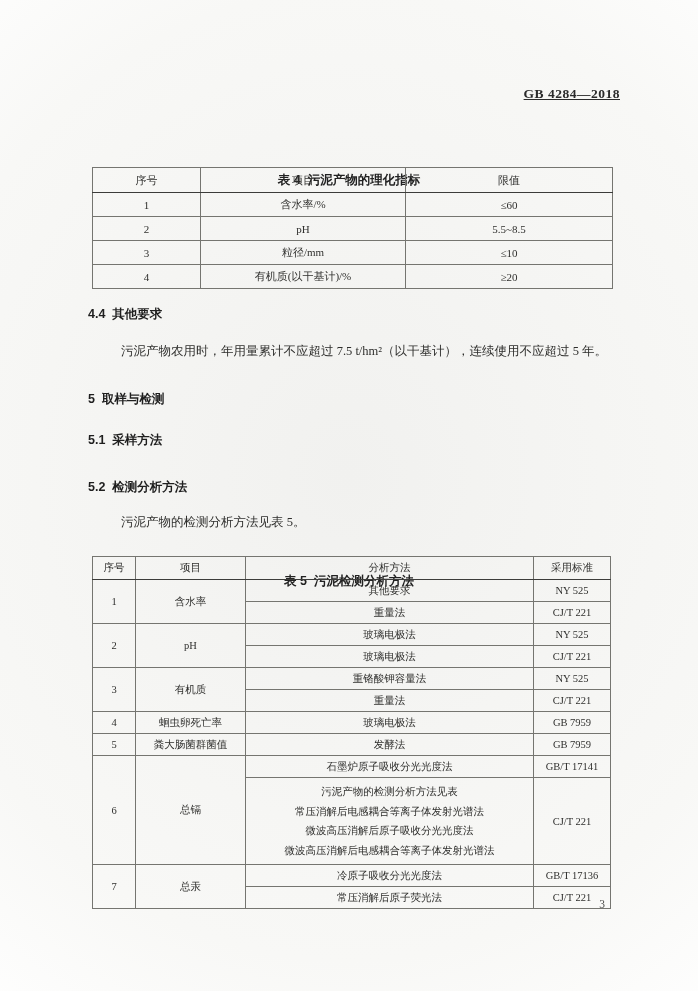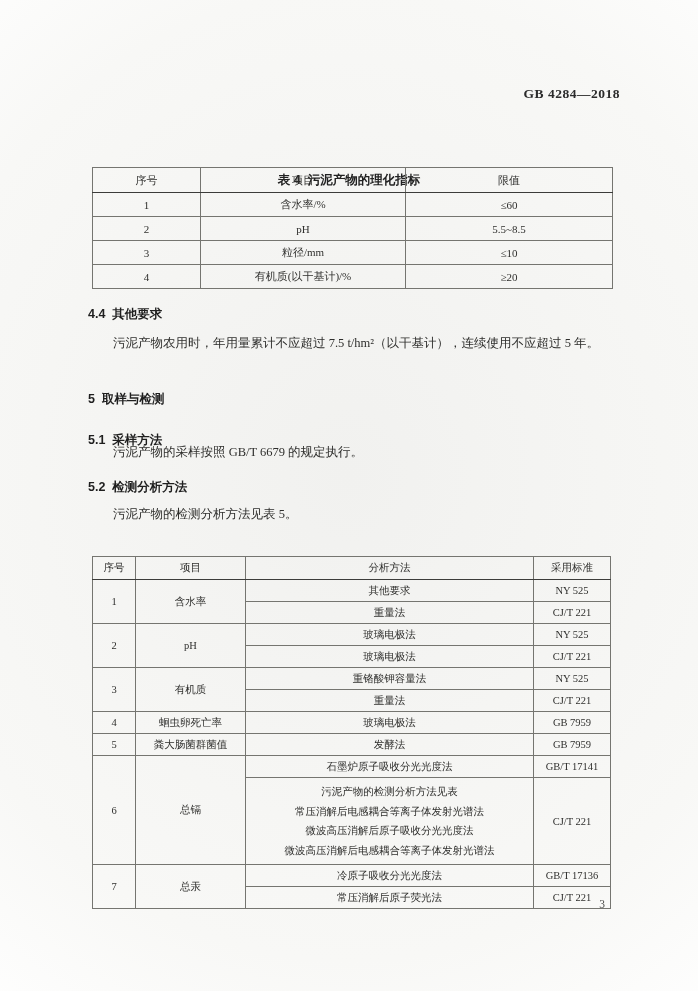--- a/index.html
+++ b/index.html
@@ -18,20 +18,21 @@
     overflow: hidden;
   }
   .doc-code {
     position: absolute;
     top: 86px;
     right: 78px;
     font-size: 13.5px;
     font-weight: bold;
     color: #2b2b2b;
     letter-spacing: 0.5px;
+    text-decoration: underline;
   }
   .caption {
     position: absolute;
     left: 0;
     width: 100%;
     text-align: center;
     font-family: "Liberation Sans", "DejaVu Sans", sans-serif;
     font-size: 12.5px;
     font-weight: bold;
     color: #222222;
@@ -75,21 +76,21 @@
     font-family: "Liberation Sans", "DejaVu Sans", sans-serif;
     font-size: 12.5px;
     font-weight: bold;
     color: #1f1f1f;
     white-space: pre;
   }
   .body-text {
     position: absolute;
     left: 88px;
     right: 80px;
-    margin: 0;
+    margin: 8px;
     padding-left: 25px;
     font-size: 12.5px;
     color: #2e2e2c;
     line-height: 16px;
   }
   .page-number {
     position: absolute;
     top: 898px;
     right: 93px;
     font-size: 11.5px;
@@ -141,25 +142,25 @@
         </tr>
       </tbody>
   </table>
 
   <div class="h2" style="top:306px">4.4  其他要求</div>
   <p class="body-text" style="top:335px">污泥产物农用时，年用量累计不应超过 7.5 t/hm²（以干基计），连续使用不应超过 5 年。</p>
 
   <div class="h2" style="top:391px">5  取样与检测</div>
 
   <div class="h2" style="top:432px">5.1  采样方法</div>
-  <p class="body-text" style="top:444px">污泥产物的采样按照 GB/T 6679 的规定执行。</p>
 
   <div class="h2" style="top:479px">5.2  检测分析方法</div>
   <p class="body-text" style="top:506px">污泥产物的检测分析方法见表 5。</p>
 
+  <div class="caption t5cap">表 5  污泥检测分析方法</div>
 
   <table class="t5">
     <colgroup>
       <col style="width:43px">
         <col style="width:110px">
         <col style="width:288px">
         <col style="width:77px">
     </colgroup>
     <thead>
       <tr>

